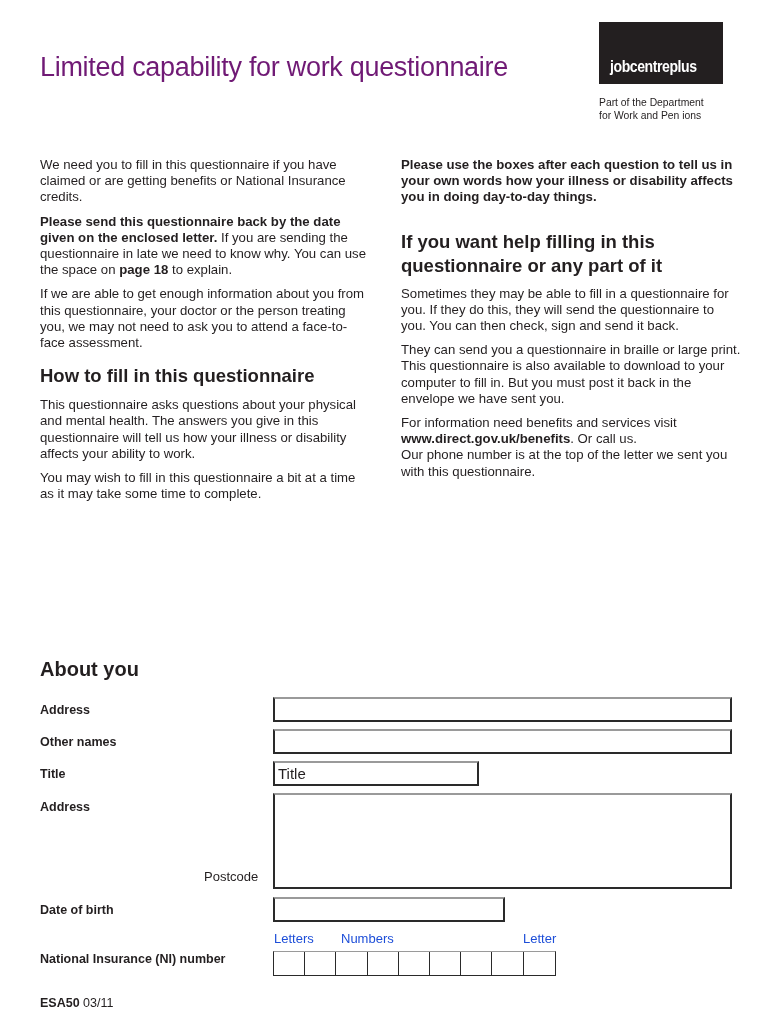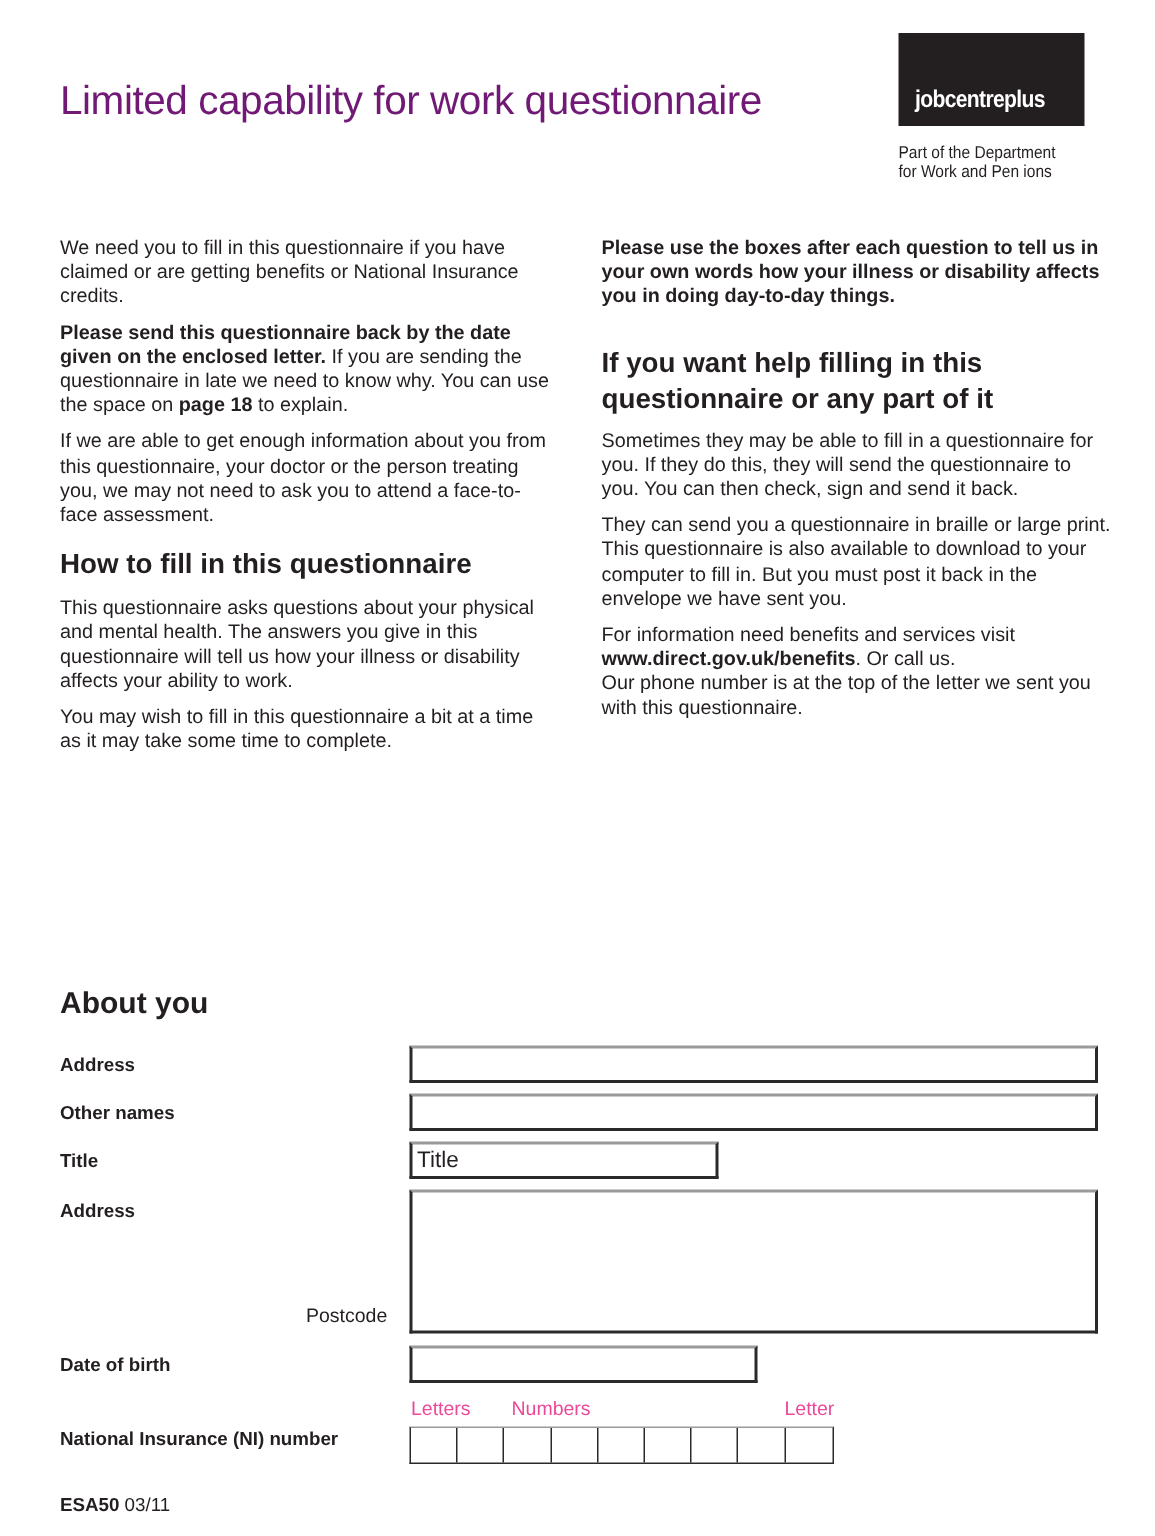--- a/index.html
+++ b/index.html
@@ -22,21 +22,21 @@
   p.para b { font-weight: bold; }
   h2.sub { font-size: 18.5px; font-weight: bold; line-height: 22px; margin-top: 14px; margin-bottom: 10px; color: #231f20; }
   h2.sub.two { line-height: 24px; margin-top: 24px; margin-bottom: 8px; }
 
   
   .about-title { left: 40px; top: 658px; font-size: 20px; font-weight: 900; color: #231f20; }
   .form-label { left: 40px; font-size: 12.5px; font-weight: bold; color: #231f20; }
   .field { position: absolute; border: 2px solid #2a2a2a; border-top-color: #9a9a9a; background: #fff; }
   .field input, .field textarea { width: 100%; height: 100%; border: none; outline: none; background: transparent; font-family: "Liberation Sans", sans-serif; font-size: 15px; padding: 0 3px; color: #231f20; resize: none; }
   .postcode-label { left: 204px; top: 869px; font-size: 13px; color: #231f20; }
-  .ni-hdr { top: 931px; font-size: 13px; color: #ec4899; text-align: right; }
+  .ni-hdr { top: 931px; font-size: 13px; color: #1d4ed8; text-align: right; }
   .ni-row { left: 273px; top: 951px; display: flex; border: 1.5px solid #2a2a2a; border-top-color: #9a9a9a; height: 25px; }
   .ni-cell { width: 31.2px; height: 100%; border-right: 1.5px solid #2a2a2a; }
   .ni-cell:last-child { border-right: none; }
   .ni-cell input { width: 100%; height: 100%; border: none; outline: none; text-align: center; font-size: 14px; font-family: "Liberation Sans", sans-serif; background: transparent; }
 
   .footer-code { left: 40px; top: 996px; font-size: 12.5px; color: #231f20; }
   .footer-code b { font-weight: bold; }
 </style>
 </head>
 <body>

